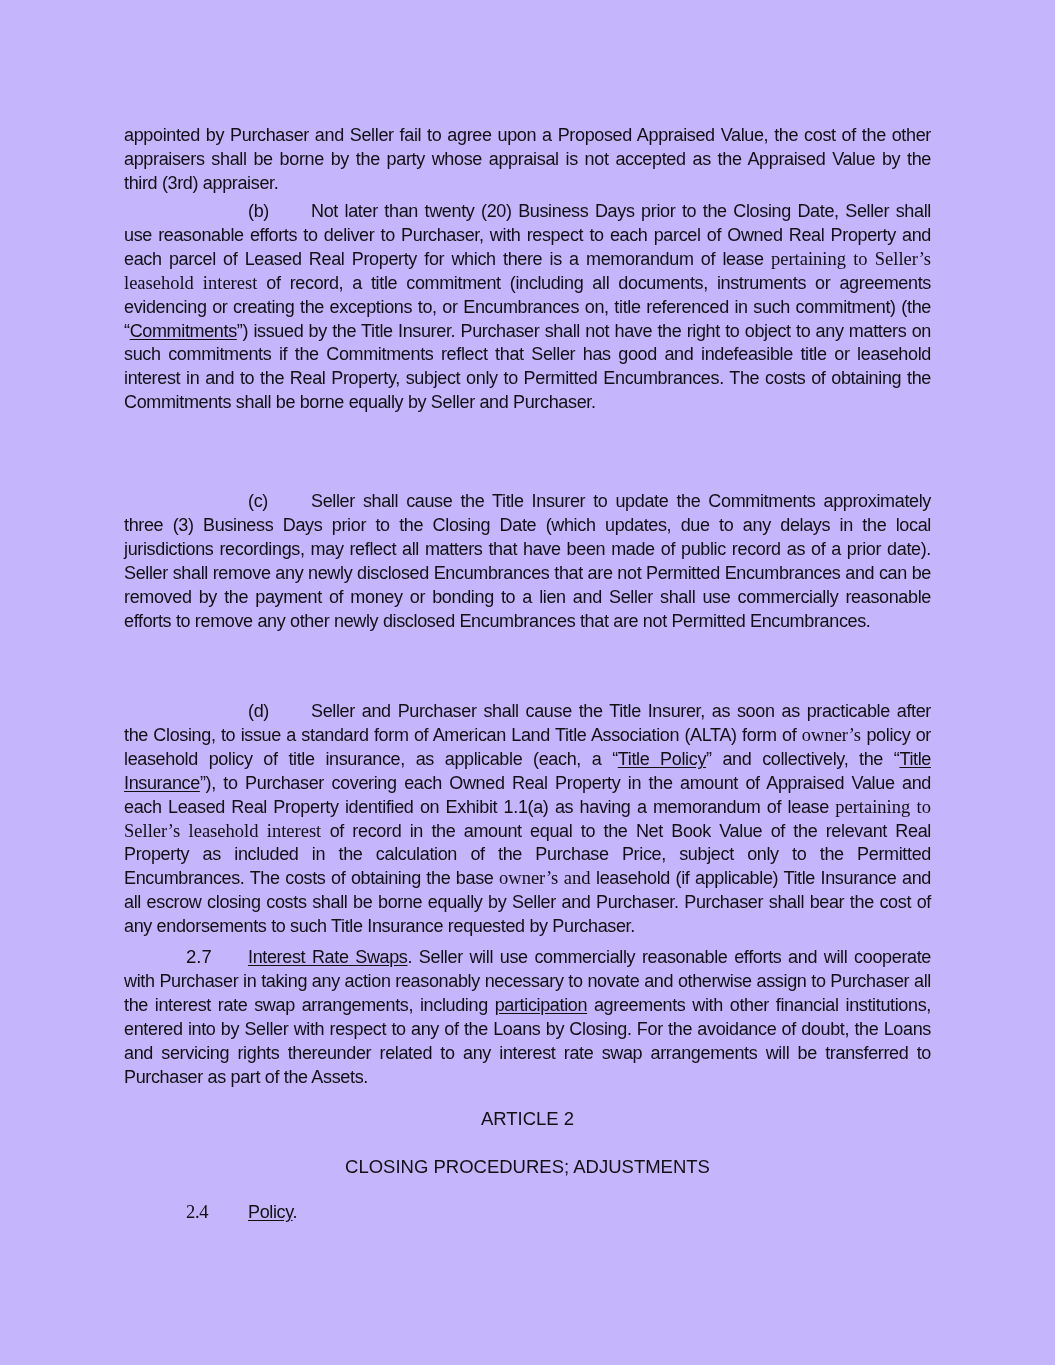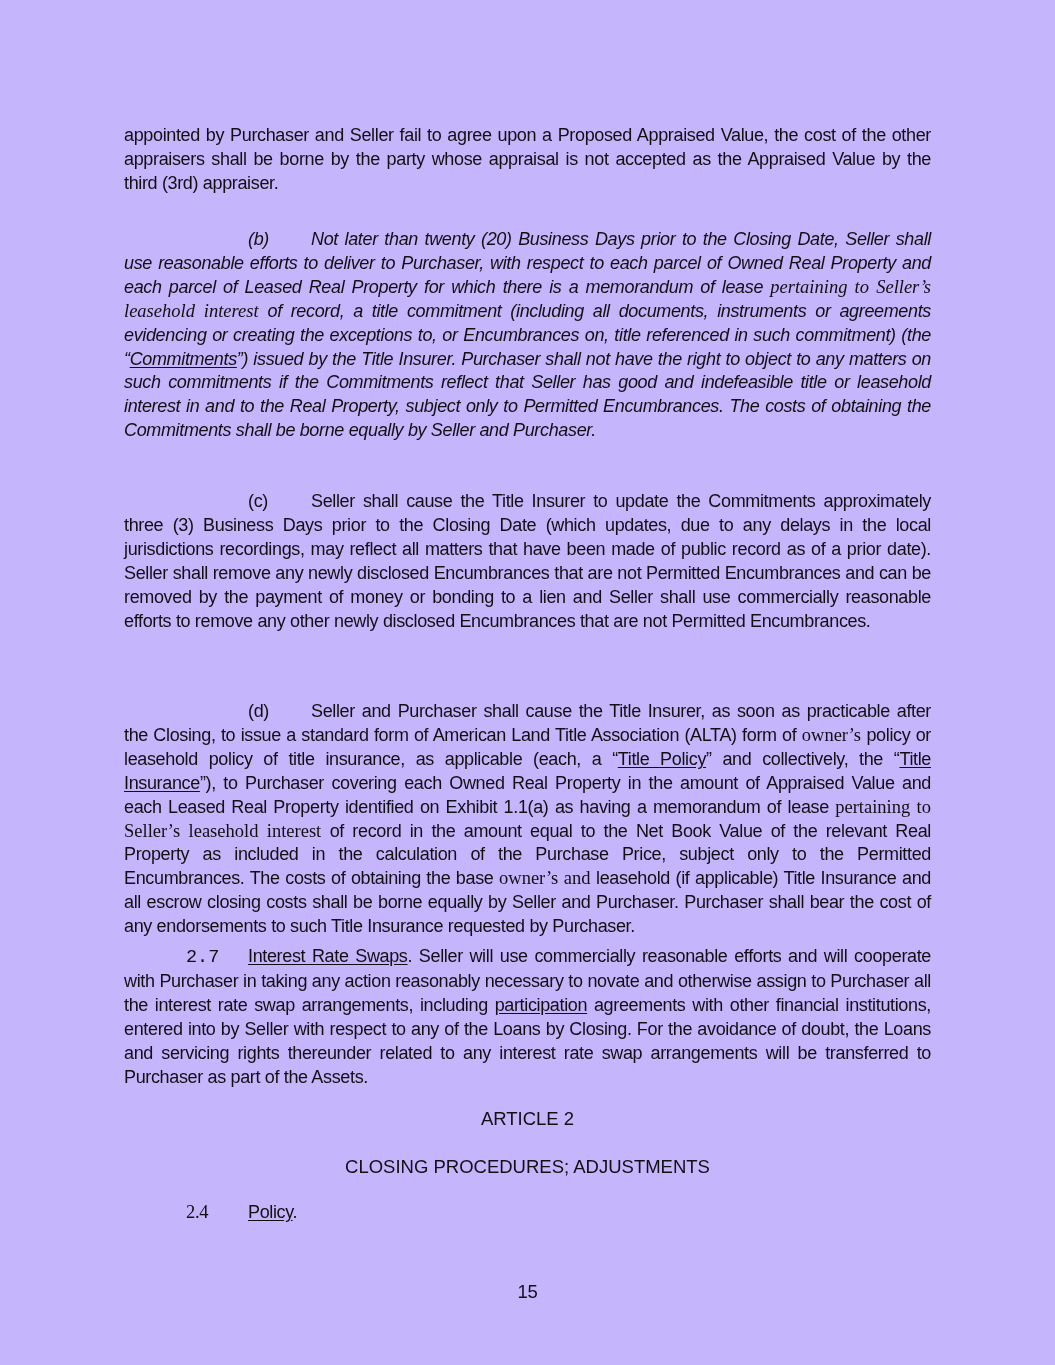--- a/index.html
+++ b/index.html
@@ -11,36 +11,36 @@
     font-size: 18px; letter-spacing: -0.35px;
   }
   .body-text {
     position: absolute; left: 124px; width: 807px;
     line-height: 23.9px; text-align: justify;
   }
   .para { margin: 0; }
   .serif { font-family: "Liberation Serif", serif; font-size: 18.5px; letter-spacing: 0; }
   .u { text-decoration: underline; text-underline-offset: 2px; }
   .sublabel { display: inline-block; width: 63px; margin-left: 124px; }
-  .seclabel { display: inline-block; width: 62px; margin-left: 62px; font-family: Liberation Mono, monospace; font-size: 18.5px; letter-spacing: 0; }
+  .seclabel { display: inline-block; width: 62px; margin-left: 62px; font-family: Liberation Sans, sans-serif; font-size: 18.5px; letter-spacing: 0; }
   .heading { position: absolute; left: 0; width: 1055px; text-align: center; font-size: 18.5px; letter-spacing: 0; }
   .sec31 { position: absolute; left: 186px; top: 1200px; line-height: 24px; }
   .sec31 .num { display: inline-block; width: 62px; font-family: "Liberation Serif", serif; font-size: 18.5px; }
   .pagenum { position: absolute; left: 0; width: 1055px; top: 1281px; text-align: center; font-size: 18.5px; }
 </style>
 </head>
 <body>
 
 <div class="page">
 
   <div class="body-text" style="top:124px;">
     <p class="para">appointed by Purchaser and Seller fail to agree upon a Proposed Appraised Value, the cost of the other appraisers shall be borne by the party whose appraisal is not accepted as the Appraised Value by the third (3rd) appraiser.</p>
   </div>
 
-  <div class="body-text" style="top:228px;font-style:italic;">
+  <div class="body-text" style="top:200px;">
     <p class="para"><span class="sublabel">(b)</span><span>Not later than twenty (20) Business Days prior to the Closing Date, Seller shall use reasonable efforts to deliver to Purchaser, with respect to each parcel of Owned Real Property and each parcel of Leased Real Property for which there is a memorandum of lease </span><span class="serif">pertaining to Seller’s leasehold interest</span><span> of record, a title commitment (including all documents, instruments or agreements evidencing or creating the exceptions to, or Encumbrances on, title referenced in such commitment) (the “</span><span class="u">Commitments</span><span>”) issued by the Title Insurer.  Purchaser shall not have the right to object to any matters on such commitments if the Commitments reflect that Seller has good and indefeasible title or leasehold interest in and to the Real Property, subject only to Permitted Encumbrances. The costs of obtaining the Commitments shall be borne equally by Seller and Purchaser.</span></p>
   </div>
 
   <div class="body-text" style="top:490px;">
     <p class="para"><span class="sublabel">(c)</span><span>Seller shall cause the Title Insurer to update the Commitments approximately three (3) Business Days prior to the Closing Date (which updates, due to any delays in the local jurisdictions recordings, may reflect all matters that have been made of public record as of a prior date).  Seller shall remove any newly disclosed Encumbrances that are not Permitted Encumbrances and can be removed by the payment of money or bonding to a lien and Seller shall use commercially reasonable efforts to remove any other newly disclosed Encumbrances that are not Permitted Encumbrances.</span></p>
   </div>
 
   <div class="body-text" style="top:700px;">
     <p class="para"><span class="sublabel">(d)</span><span>Seller and Purchaser shall cause the Title Insurer, as soon as practicable after the Closing, to issue a standard form of American Land Title Association (ALTA) form of </span><span class="serif">owner’s</span><span> policy or leasehold policy of title insurance, as applicable (each, a “</span><span class="u">Title Policy</span><span>” and collectively, the “</span><span class="u">Title Insurance</span><span>”), to Purchaser covering each Owned Real Property in the amount of Appraised Value and each Leased Real Property identified on Exhibit 1.1(a) as having a memorandum of lease </span><span class="serif">pertaining to Seller’s leasehold interest</span><span> of record in the amount equal to the Net Book Value of the relevant Real Property as included in the calculation of the Purchase Price, subject only to the Permitted Encumbrances. The costs of obtaining the base </span><span class="serif">owner’s and</span><span> leasehold (if applicable) Title Insurance and all escrow closing costs shall be borne equally by Seller and Purchaser. Purchaser shall bear the cost of any endorsements to such Title Insurance requested by Purchaser.</span></p>
   </div>
@@ -49,14 +49,13 @@
     <p class="para"><span class="seclabel">2.7</span><span class="u">Interest Rate Swaps</span><span>.  Seller will use commercially reasonable efforts and will cooperate with Purchaser in taking any action reasonably necessary to novate and otherwise assign to Purchaser all the interest rate swap arrangements, including </span><span class="u">participation</span><span> agreements with other financial institutions, entered into by Seller with respect to any of the Loans by Closing.  For the avoidance of doubt, the Loans and servicing rights thereunder related to any interest rate swap arrangements will be transferred to Purchaser as part of the Assets.</span></p>
   </div>
 
   <div class="heading" style="top:1108px;">ARTICLE 2</div>
   <div class="heading" style="top:1156px;">CLOSING PROCEDURES; ADJUSTMENTS</div>
 
   <div class="sec31">
     <span class="num">2.4</span><span class="u">Policy</span><span>.</span>
   </div>
 
-  <div class="pagenum">15</div>
 </div>
 
 </body></html>

